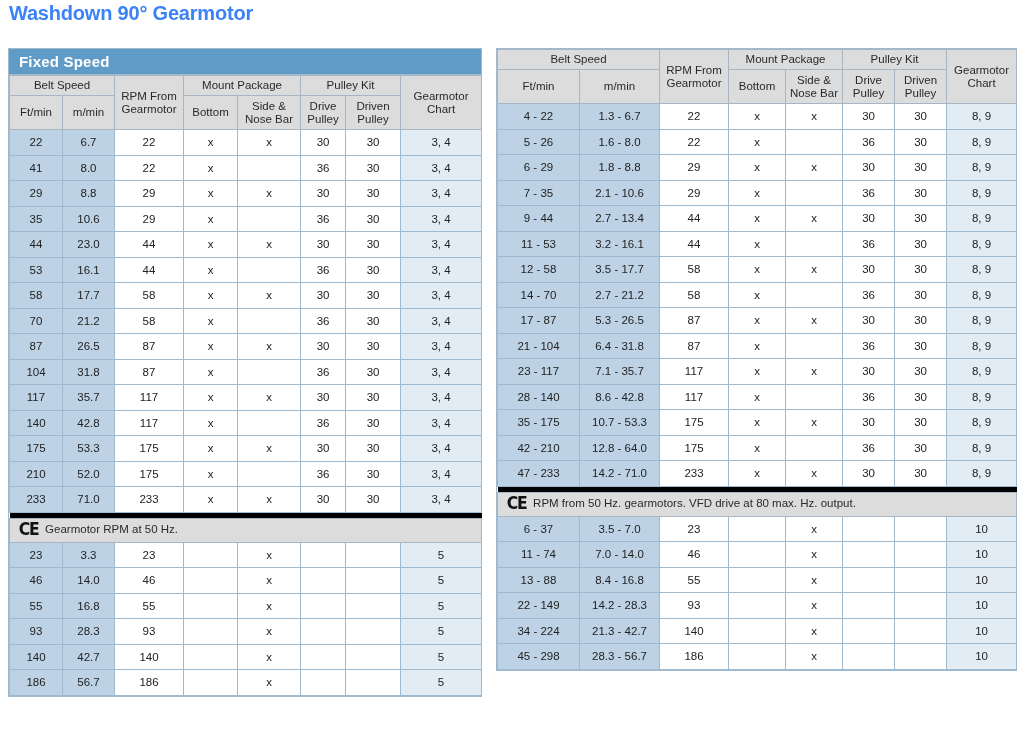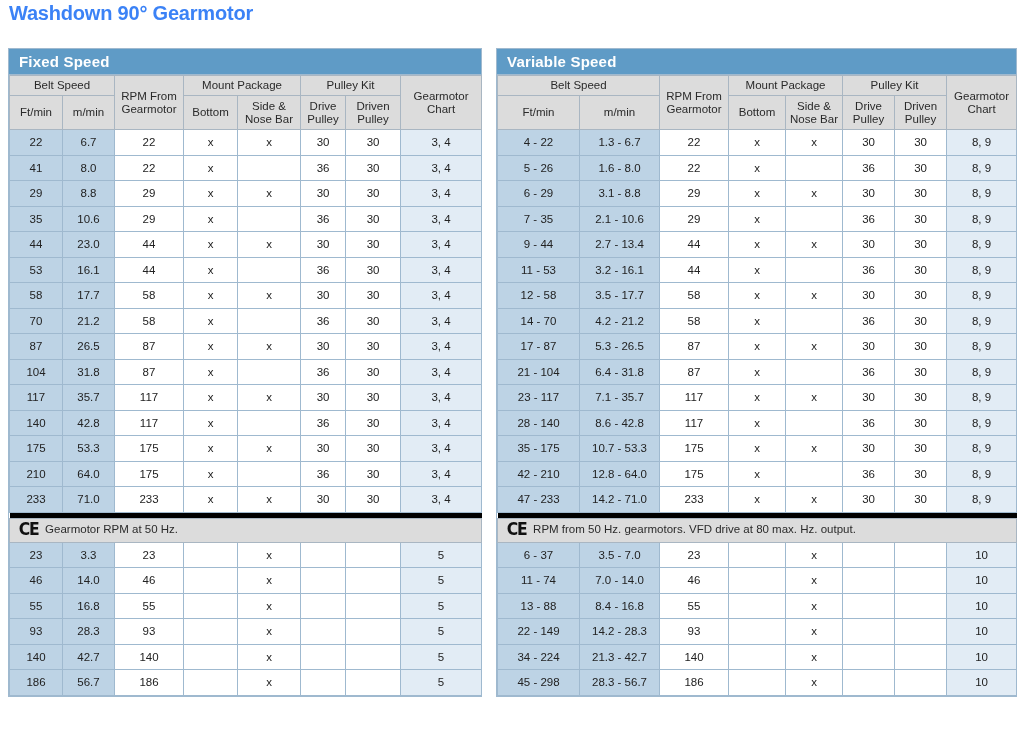--- a/index.html
+++ b/index.html
@@ -281,21 +281,21 @@
             <td class="c-belt">53.3</td>
             <td class="c-plain">175</td>
             <td class="c-mark">x</td>
             <td class="c-mark">x</td>
             <td class="c-plain">30</td>
             <td class="c-plain">30</td>
             <td class="c-chart">3, 4</td>
           </tr>
           <tr class="datarow">
             <td class="c-belt">210</td>
-            <td class="c-belt">64.0</td>
+            <td class="c-belt">52.0</td>
             <td class="c-plain">175</td>
             <td class="c-mark">x</td>
             <td class="c-mark"></td>
             <td class="c-plain">36</td>
             <td class="c-plain">30</td>
             <td class="c-chart">3, 4</td>
           </tr>
           <tr class="datarow">
             <td class="c-belt">233</td>
             <td class="c-belt">71.0</td>
@@ -376,21 +376,20 @@
             <td class="c-mark">x</td>
             <td class="c-plain"></td>
             <td class="c-plain"></td>
             <td class="c-chart">5</td>
           </tr>
         </tbody>
     </table>
   </div>
 
   <div class="table-block" id="block-var">
-    <div class="banner">Variable Speed</div>
     <table class="grid">
       <colgroup>
         <col style="width:82px">
           <col style="width:80px">
           <col style="width:69px">
         <col style="width:57px">
           <col style="width:57px">
           <col style="width:52px">
         <col style="width:52px">
           <col style="width:70px">
@@ -428,21 +427,21 @@
             <td class="c-belt">1.6 - 8.0</td>
             <td class="c-plain">22</td>
             <td class="c-mark">x</td>
             <td class="c-mark"></td>
             <td class="c-plain">36</td>
             <td class="c-plain">30</td>
             <td class="c-chart">8, 9</td>
           </tr>
           <tr class="datarow">
             <td class="c-belt">6 - 29</td>
-            <td class="c-belt">3.1 - 8.8</td>
+            <td class="c-belt">1.8 - 8.8</td>
             <td class="c-plain">29</td>
             <td class="c-mark">x</td>
             <td class="c-mark">x</td>
             <td class="c-plain">30</td>
             <td class="c-plain">30</td>
             <td class="c-chart">8, 9</td>
           </tr>
           <tr class="datarow">
             <td class="c-belt">7 - 35</td>
             <td class="c-belt">2.1 - 10.6</td>
@@ -478,21 +477,21 @@
             <td class="c-belt">3.5 - 17.7</td>
             <td class="c-plain">58</td>
             <td class="c-mark">x</td>
             <td class="c-mark">x</td>
             <td class="c-plain">30</td>
             <td class="c-plain">30</td>
             <td class="c-chart">8, 9</td>
           </tr>
           <tr class="datarow">
             <td class="c-belt">14 - 70</td>
-            <td class="c-belt">4.2 - 21.2</td>
+            <td class="c-belt">2.7 - 21.2</td>
             <td class="c-plain">58</td>
             <td class="c-mark">x</td>
             <td class="c-mark"></td>
             <td class="c-plain">36</td>
             <td class="c-plain">30</td>
             <td class="c-chart">8, 9</td>
           </tr>
           <tr class="datarow">
             <td class="c-belt">17 - 87</td>
             <td class="c-belt">5.3 - 26.5</td>

